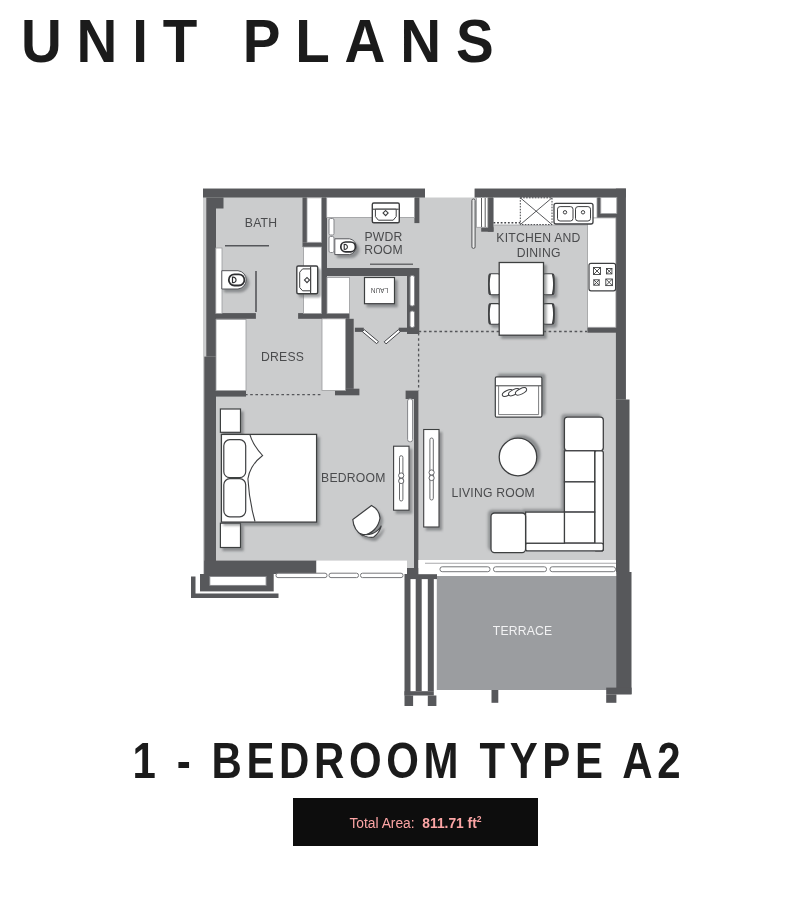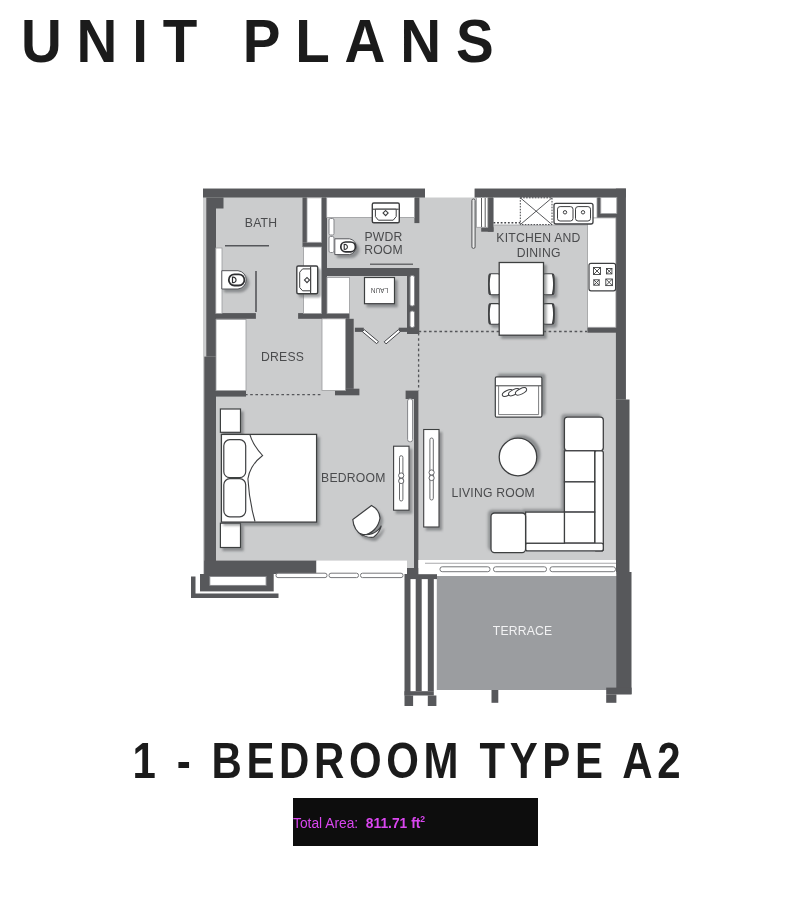--- a/index.html
+++ b/index.html
@@ -361,15 +361,15 @@
 <text x="493.2" y="496.5">LIVING ROOM</text>
 
 <text x="522.6" y="635.2" fill="#f2f2f3">TERRACE</text>
 </g>
 
 <text x="0" y="0" transform="translate(20.9 61.8) scale(0.92 1)" font-family="Liberation Sans" font-size="61.5" font-weight="700" letter-spacing="16.1" fill="#1b1b1b">UNIT PLANS</text>
 
 <text x="0" y="0" transform="translate(132.4 778) scale(0.84 1)" font-family="Liberation Sans" font-size="50" font-weight="700" letter-spacing="5.5" fill="#1b1b1b">1 - BEDROOM TYPE A2</text>
 </svg>
 
-<div class="abs" style="left:293px;top:798px;width:245px;height:48px;background:#0d0d0d;color:#d946ef;text-align:left;">
+<div class="abs" style="left:293px;top:798px;width:245px;height:48px;background:#0d0d0d;color:#fca5a5;text-align:center;">
 <span style="font:400 13.8px 'Liberation Sans',sans-serif;line-height:43px;">Total Area:&nbsp; <b>811.71 ft<sup style="font-size:8.6px;">2</sup></b></span>
 </div>
 
 </body></html>

